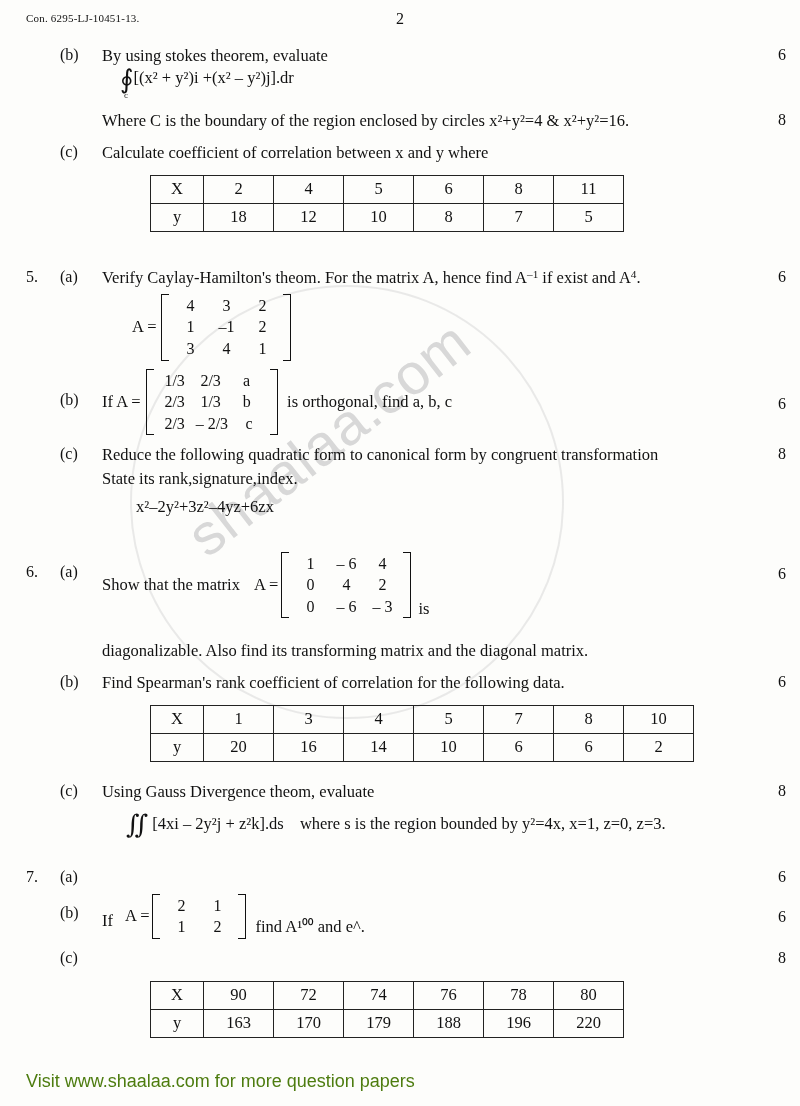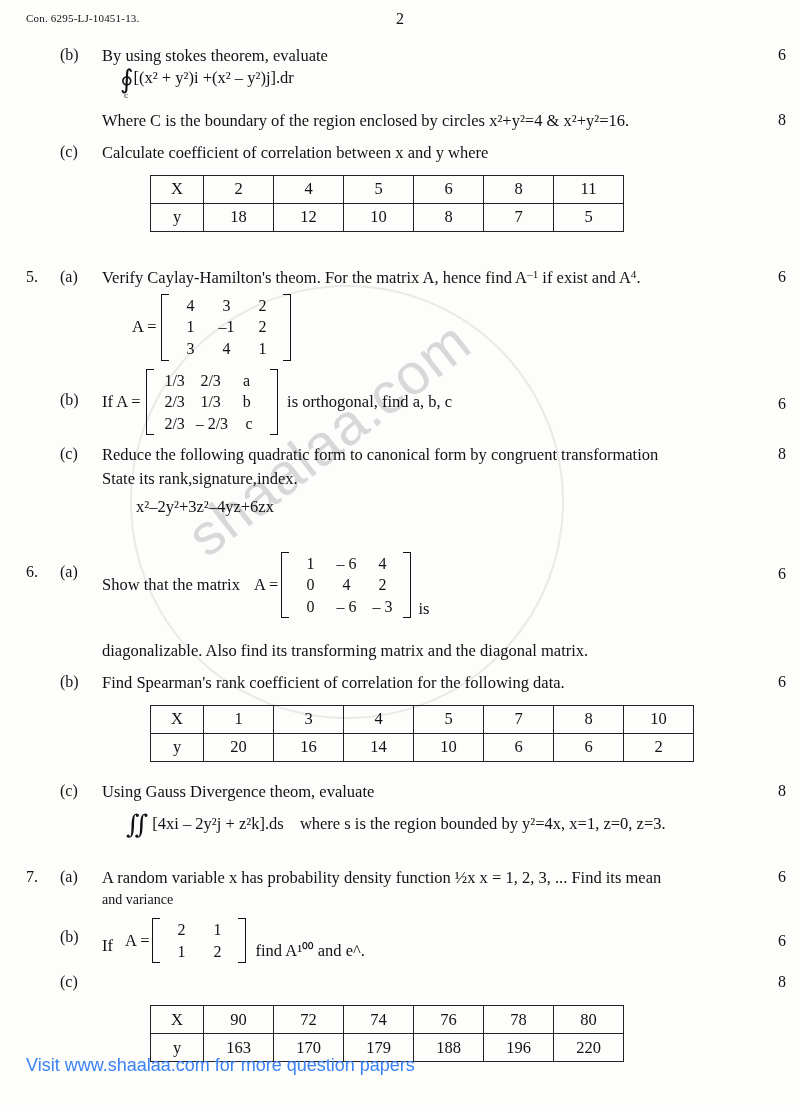--- a/index.html
+++ b/index.html
@@ -183,24 +183,24 @@
   table.dtable td.lbl {
     width: 40px;
     text-align: center;
   }
   table.dtable td.val {
     width: 57px;
   }
   .footer {
     position: absolute;
     left: 26px;
-    bottom: 30px;
+    bottom: 14px;
     font-family: "Liberation Sans", sans-serif;
     font-size: 18px;
-    color: #3b82f6;
+    color: #4d7c0f;
   }
   .tight { line-height: 1.25; }
   .small-note { font-size: 14px; }
 </style>
 </head>
 <body>
 
 <div class="page">
 
   <div class="watermark"></div>
@@ -443,24 +443,20 @@
         </div>
       </div>
       <div class="marks">8</div>
     </div>
 
     <div class="spacer-30"></div>
 
     <div class="row">
       <div class="qnum">7.</div>
       <div class="sublabel">(a)</div>
-      <div class="body">
-        <div>A random variable x has probability density function ½x x = 1, 2, 3, ... Find its mean</div>
-        <div class="small-note">and variance</div>
-      </div>
       <div class="marks">6</div>
     </div>
 
     <div class="spacer-8"></div>
 
     <div class="row">
       <div class="qnum"></div>
       <div class="sublabel" style="padding-top:10px;">(b)</div>
       <div class="body">
         <div class="eqline">

